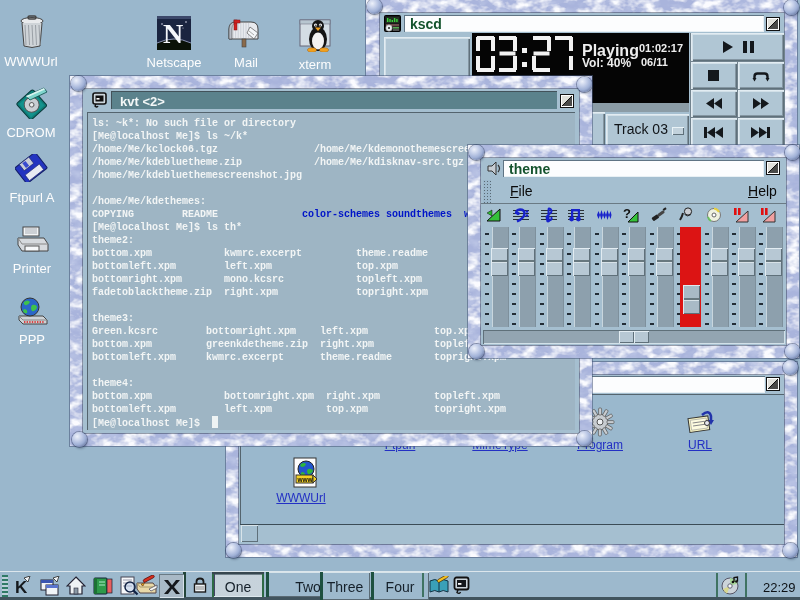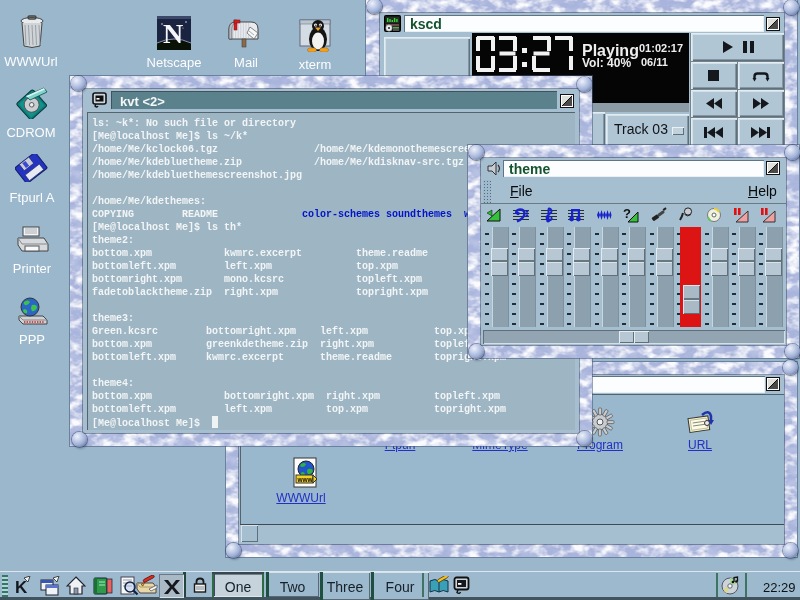--- a/index.html
+++ b/index.html
@@ -598,21 +598,21 @@
       </svg></div>
     <div class="abs" style="left:191px;top:5px;width:18px;height:18px"><svg width="18" height="18" viewBox="0 0 18 18">
         <path d="M5.5 8 L5.5 5.5 Q5.5 2.5 9 2.5 Q12.5 2.5 12.5 5.5 L12.5 8" fill="none" stroke="#1a1a1a" stroke-width="1.8"></path>
         <rect x="3.5" y="8" width="11" height="8" fill="#eef2f4" stroke="#1a1a1a" stroke-width="1.4"></rect>
         <line x1="5" y1="11" x2="13" y2="11" stroke="#888"></line>
         <line x1="5" y1="13" x2="13" y2="13" stroke="#888"></line>
       </svg></div>
     <div class="abs" style="left:212px;top:1px;width:52px;height:25px;background:#b2c6d4;background-image:radial-gradient(#c8d4dc 0.7px, rgba(0,0,0,0) 0.8px);background-size:2px 2px;box-shadow:inset 0 2px 0 #37474f, inset 2px 0 0 #2e6a44, inset -2px 0 0 #2e6a44, inset 0 -1px 0 #dde8ee, inset 3px 0 0 #446, inset 0 3px 0 rgba(40,60,70,0.55)">
       <div style="position:absolute;left:0;right:0;top:7px;text-align:center;font-size:14px;color:#15202a">One</div>
     </div>
-    <div class="abs" style="left:266px;top:1px;width:53px;height:25px;background:#9db9cd;box-shadow:inset 3px 0 0 #1d5040, inset 0 1px 0 #d8e4ea, inset -1px 0 0 #5a6a74, inset 0 -1px 0 #5a6a74;">
+    <div class="abs" style="left:266px;top:1px;width:53px;height:25px;background:#9db9cd;box-shadow:inset 3px 0 0 #1d5040, inset 0 1px 0 #d8e4ea, inset -1px 0 0 #5a6a74, inset 0 -1px 0 #5a6a74;padding-left:31px;">
       <div style="position:absolute;left:0;right:0;top:7px;text-align:center;font-size:14px;color:#15202a">Two</div>
     </div>
     <div class="abs" style="left:320px;top:1px;width:50px;height:28px;background:#9db9cd;box-shadow:inset 3px 0 0 #1d5040, inset 0 1px 0 #d8e4ea, inset -1px 0 0 #5a6a74, inset 0 -1px 0 #5a6a74;">
       <div style="position:absolute;left:0;right:0;top:7px;text-align:center;font-size:14px;color:#15202a">Three</div>
     </div>
     <div class="abs" style="left:371px;top:1px;width:58px;height:28px;background:#9db9cd;box-shadow:inset 3px 0 0 #1d5040, inset 0 1px 0 #d8e4ea, inset -1px 0 0 #5a6a74, inset 0 -1px 0 #5a6a74;">
       <div style="position:absolute;left:0;right:0;top:7px;text-align:center;font-size:14px;color:#15202a">Four</div>
     </div>
     <div class="abs" style="left:422px;top:2px;width:2px;height:24px;background:#3f7362"></div>
     <div class="abs" style="left:428px;top:5px;width:20px;height:20px"><svg width="22" height="20" viewBox="0 0 22 20">

